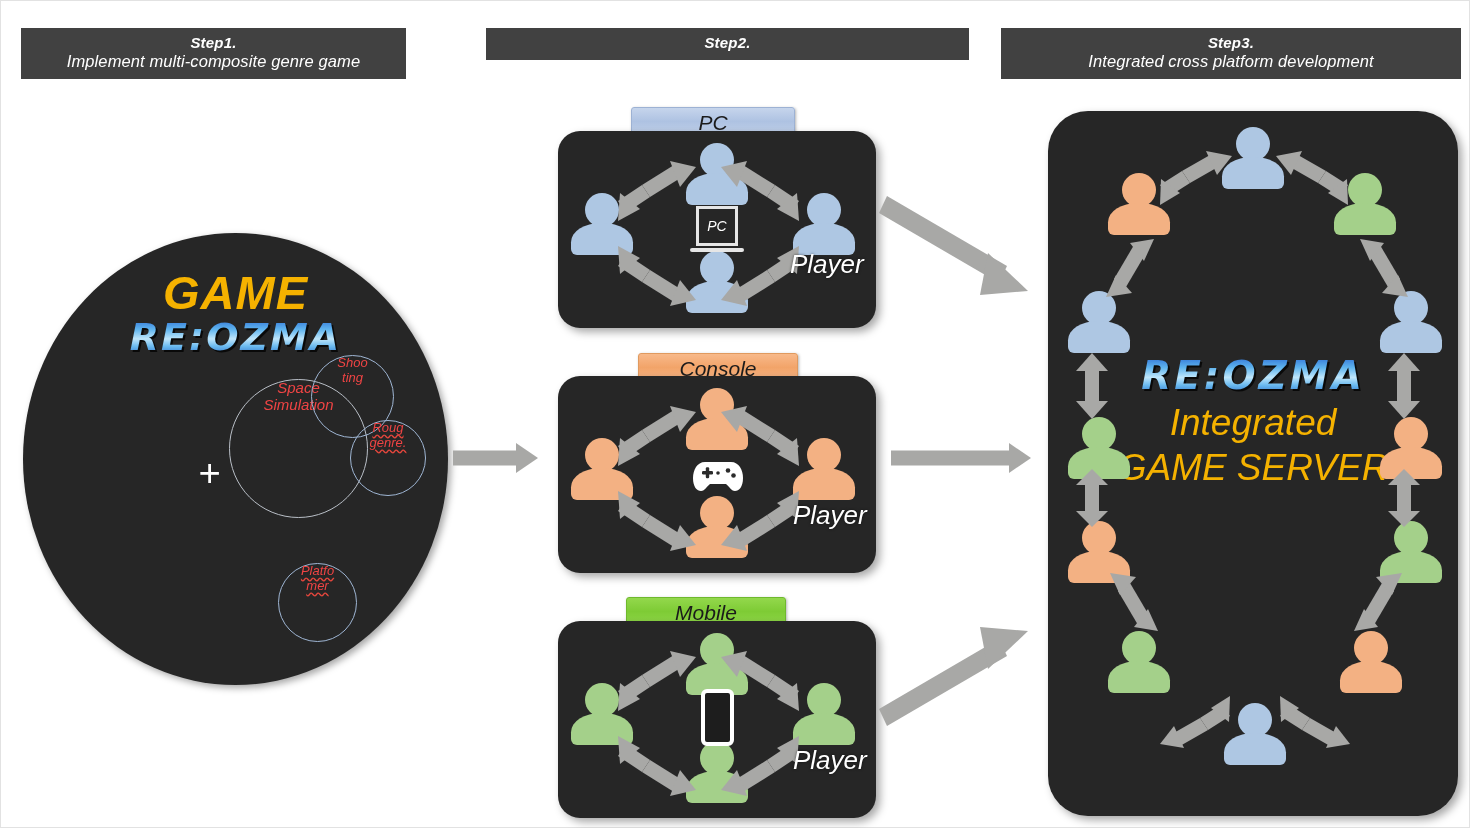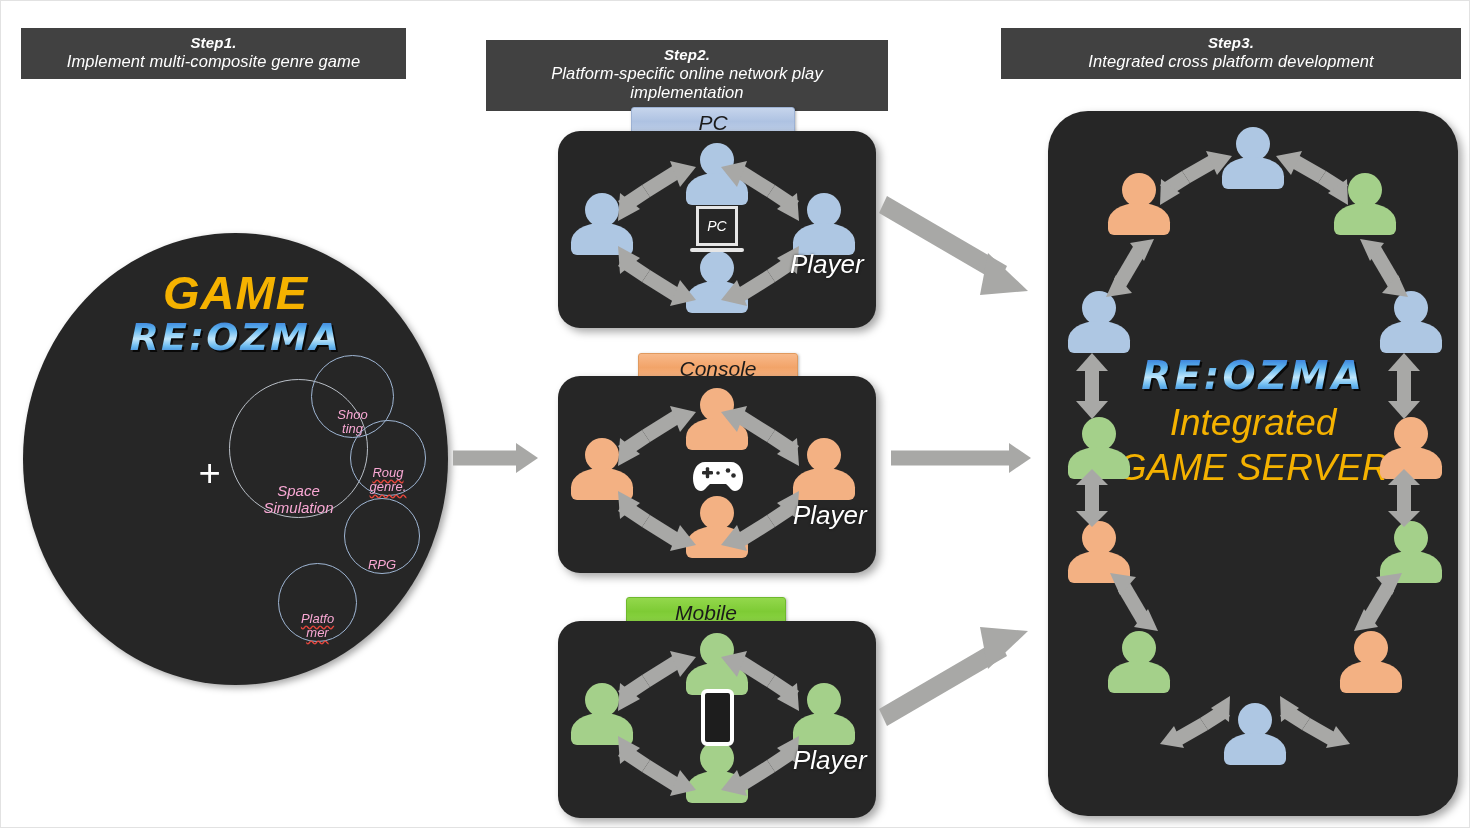--- a/index.html
+++ b/index.html
@@ -25,21 +25,21 @@
     color:#ffffff;
     text-align:center;
     box-sizing:border-box;
     padding:6px 8px 8px 8px;
     line-height:1.18;
   }
   .step-header .sh-title{display:block;font-size:15px;font-weight:bold;letter-spacing:.2px;}
   .step-header .sh-sub{display:block;font-size:16.5px;font-weight:normal;letter-spacing:.1px;}
 
   #hdr1{left:20px;top:27px;width:385px;}
-  #hdr2{left:485px;top:27px;width:402px;margin-top:12px;}
+  #hdr2{left:485px;top:27px;width:483px;}
   #hdr3{left:1000px;top:27px;width:460px;}
 
   
   #step1-circle{
     position:absolute;left:22px;top:232px;width:425px;height:452px;
     background:#262626;
     border-radius:50%;
     box-shadow:3px 3px 7px rgba(0,0,0,.35);
   }
   .logo-game{
@@ -61,22 +61,22 @@
     color:transparent;
     -webkit-text-fill-color:transparent;
     filter:drop-shadow(2px 2px 0 rgba(0,0,0,.75));
     font-family:"DejaVu Sans", sans-serif;
   }
 
   .g-circle{
     position:absolute;
     border-radius:50%;
     border:1.6px solid #b9bfc7;
-    color:#f9a8d4;
-    display:flex;align-items:flex-end;justify-content:center;
+    color:#ef4444;
+    display:flex;align-items:flex-start;justify-content:center;
     text-align:center;
     line-height:1.12;
     box-sizing:border-box;
   }
   .g-circle.blue-ring{border-color:#9fb6d4;}
   #c-sandbox{left:30px;top:159px;width:157px;height:157px;font-size:14px;}
   #c-space{left:206px;top:146px;width:139px;height:139px;font-size:15px;}
   #c-shoot{left:288px;top:122px;width:83px;height:83px;font-size:13px;}
   #c-rogue{left:327px;top:187px;width:76px;height:76px;font-size:13px;}
   #c-rpg{left:321px;top:265px;width:76px;height:76px;font-size:13px;}
@@ -195,21 +195,20 @@
 <body>
 
 <div id="page">
 
   <div class="step-header" id="hdr1">
     <span class="sh-title">Step1.</span>
     <span class="sh-sub">Implement multi-composite genre game</span>
   </div>
   <div class="step-header" id="hdr2">
     <span class="sh-title">Step2.</span>
-    <span class="sh-sub">Platform-specific online network play implementation</span>
   </div>
   <div class="step-header" id="hdr3">
     <span class="sh-title">Step3.</span>
     <span class="sh-sub">Integrated cross platform development</span>
   </div>
 
   <div id="step1-circle">
     <div class="logo-game">GAME</div>
     <div class="logo-ozma">RE:OZMA</div>
 
@@ -230,23 +229,20 @@
       </span>
     </div>
 
     <div class="g-circle blue-ring" id="c-rogue">
       <span>
         <span class="spell">Roug</span><br>
         <span class="spell">genre.</span>
       </span>
     </div>
 
-    <div class="g-circle blue-ring" id="c-rpg">
-      <span>RPG</span>
-    </div>
 
     <div class="g-circle blue-ring" id="c-plat">
       <span>
         <span class="spell">Platfo</span><br>
         <span class="spell">mer</span>
       </span>
     </div>
   </div>
 
   <div class="arrow-h" id="arr-1to2">

